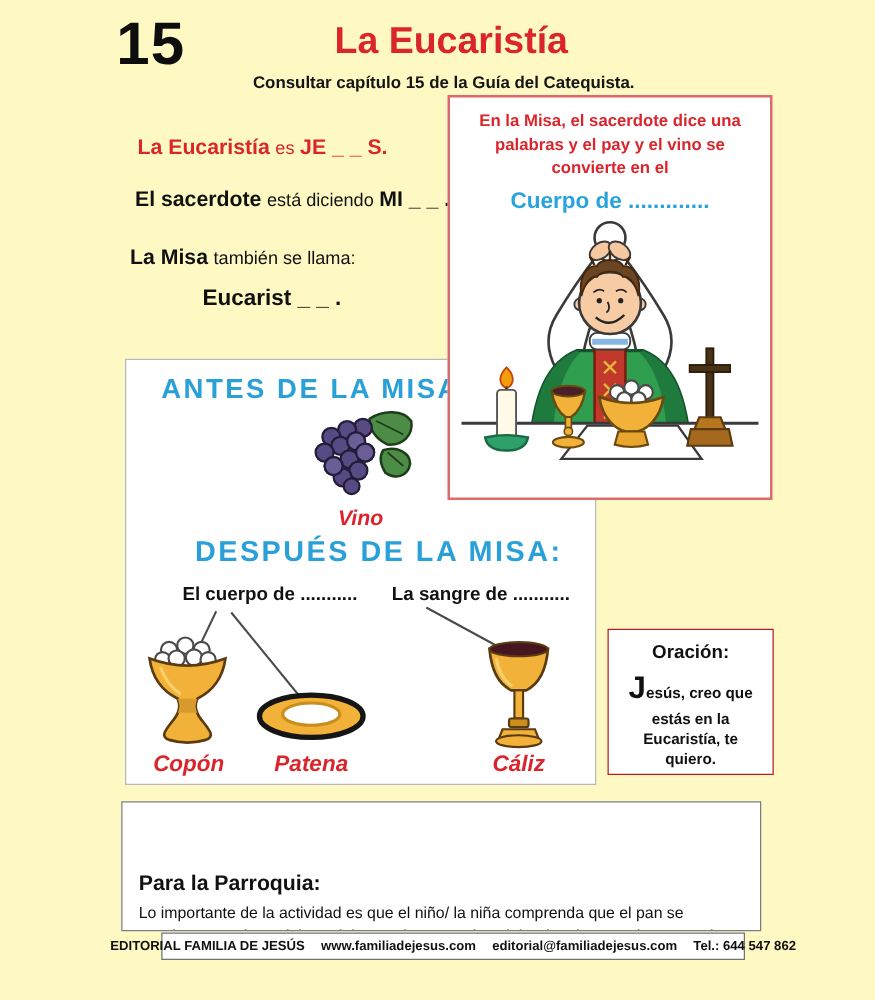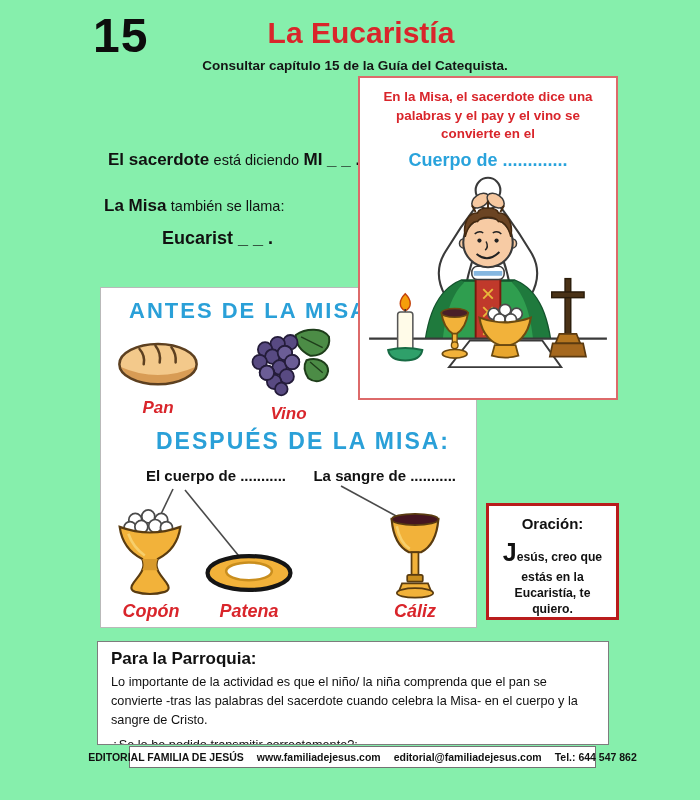--- a/index.html
+++ b/index.html
@@ -1,18 +1,18 @@
 <!DOCTYPE html>
 <html><head>
 <meta charset="utf-8">
 <style>
   * { margin:0; padding:0; box-sizing:border-box; }
   body { background:#fff; }
   .page {
-    position:relative; width:700px; height:800px; background:#86efac;
+    position:relative; width:700px; height:800px; background:#fef9c3;
     font-family:"Liberation Sans", sans-serif; color:#111; overflow:hidden;
     margin:0 auto;
   }
   .abs { position:absolute; }
 
   
   .page-number { left:93px; top:8px; font-size:48px; font-weight:bold; color:#0d0d0d; letter-spacing:1px; }
   .page-title { left:0; top:16px; width:700px; text-align:center; padding-left:22px;
     font-size:30px; font-weight:bold; color:#d9252b; }
   .page-subtitle { left:0; top:58px; width:700px; text-align:center; padding-left:10px;
@@ -52,47 +52,52 @@
   .lines-svg { left:0; top:0; pointer-events:none; }
   .ciborium-svg { left:10px; top:217px; }
   .paten-svg { left:104px; top:263px; }
   .chalice-svg { left:283px; top:221px; }
   .vessel-label { color:#d9252b; font-weight:bold; font-style:italic; font-size:18px; text-align:center; top:313px; }
   .lbl-ciborium { left:8px; width:84px; }
   .lbl-paten { left:102px; width:92px; }
   .lbl-chalice { left:281px; width:66px; }
 
   
-  .prayer-box { left:486px; top:503px; width:133px; height:117px; border:3px solid #b91c1c;
+  .prayer-box { left:486px; top:503px; width:133px; height:117px; border:1px solid #b91c1c;
     background:#fff; text-align:center; padding:9px 6px 0; }
   .prayer-title { font-size:15px; font-weight:bold; }
   .prayer-body { font-size:12.2px; line-height:1.32; margin-top:4px; font-weight:600; }
   .prayer-body::first-letter { font-size:25px; font-weight:bold; }
 
   
   .parish-box { left:97px; top:641px; width:512px; height:104px; border:1.5px solid #7d7d7d;
     background:#fff; padding:7px 13px; overflow:hidden; }
-  .parish-heading { font-size:17px; font-weight:bold; }
+  .parish-heading { font-size:17px; font-weight:bold;margin-top:48px; }
   .parish-body { font-size:12.7px; line-height:1.5; margin-top:4px; }
   .parish-question { font-size:12.7px; margin-top:8px; }
 
   
   .footer-bar { left:129px; top:746px; width:467px; height:22px; border:1px solid #737373;
     display:flex; align-items:center; justify-content:center; gap:13px;
     font-size:10.5px; font-weight:bold; white-space:nowrap; background:#fff; }
 </style>
 </head>
 <body>
 
 <div class="page">
 
   <div class="abs page-number">15</div>
   <div class="abs page-title">La Eucaristía</div>
   <div class="abs page-subtitle">Consultar capítulo 15 de la Guía del Catequista.</div>
 
+  <div class="abs fill-line f1">
+    <span class="seg-lead">La Eucaristía</span>
+    <span class="seg-mid">es</span>
+    <span class="seg-blank">JE _ _ S.</span>
+  </div>
   <div class="abs fill-line f2">
     <span class="seg-lead">El sacerdote</span>
     <span class="seg-mid">está diciendo</span>
     <span class="seg-blank">MI _ _ .</span>
   </div>
   <div class="abs fill-line f3">
     <span class="seg-lead">La Misa</span>
     <span class="seg-mid">también se llama:</span>
   </div>
   <div class="abs fill-line f4">
@@ -170,31 +175,20 @@
       <rect x="206" y="110" width="6" height="60" fill="#4a3216" stroke="#2a1c0a" stroke-width="1.5"></rect>
       <rect x="192" y="124" width="34" height="6" fill="#4a3216" stroke="#2a1c0a" stroke-width="1.5"></rect>
       <path d="M200,168 L218,168 L222,178 L196,178 Z" fill="#b5761f" stroke="#5a3a10" stroke-width="1.8"></path>
       <path d="M193,178 L225,178 L228,192 L190,192 Z" fill="#a5681e" stroke="#5a3a10" stroke-width="1.8"></path>
     </svg>
   </div>
 
   <div class="abs ba-box">
     <div class="abs section-heading antes-heading">ANTES DE LA MISA:</div>
 
-    <div class="abs item-wrap bread-wrap">
-      <svg viewBox="0 0 100 64" width="84" height="54">
-        <ellipse cx="50" cy="31" rx="46" ry="24" fill="#f3c98b"></ellipse>
-        <path d="M5,34 Q50,54 95,34 Q93,45 76,51 Q58,56 40,55 Q16,51 5,34 Z" fill="#d89c55"></path>
-        <ellipse cx="50" cy="31" rx="46" ry="24" fill="none" stroke="#5d4020" stroke-width="3"></ellipse>
-        <path d="M28,13 Q35,21 33,31" fill="none" stroke="#5d4020" stroke-width="3" stroke-linecap="round"></path>
-        <path d="M47,9 Q54,18 52,29" fill="none" stroke="#5d4020" stroke-width="3" stroke-linecap="round"></path>
-        <path d="M66,11 Q72,19 71,29" fill="none" stroke="#5d4020" stroke-width="3" stroke-linecap="round"></path>
-      </svg>
-      <div class="item-label">Pan</div>
-    </div>
 
     <div class="abs item-wrap grapes-wrap">
       <svg viewBox="0 0 100 80" width="95" height="72">
         <path d="M58,10 C70,2 88,2 95,12 C97,24 88,34 74,33 C64,28 58,20 58,10 Z" fill="#4c8c46" stroke="#1e3d1a" stroke-width="2.2"></path>
         <path d="M70,38 C82,34 94,40 94,50 C92,62 80,64 72,58 C67,50 67,43 70,38 Z" fill="#4c8c46" stroke="#1e3d1a" stroke-width="2.2"></path>
         <path d="M64,12 L88,24 M74,40 L88,52" stroke="#1e3d1a" stroke-width="1.5"></path>
         <g fill="#584a82" stroke="#241c3a" stroke-width="2">
           <circle cx="52" cy="18" r="8"></circle>
             <circle cx="38" cy="20" r="8"></circle>
             <circle cx="24" cy="26" r="8"></circle>

